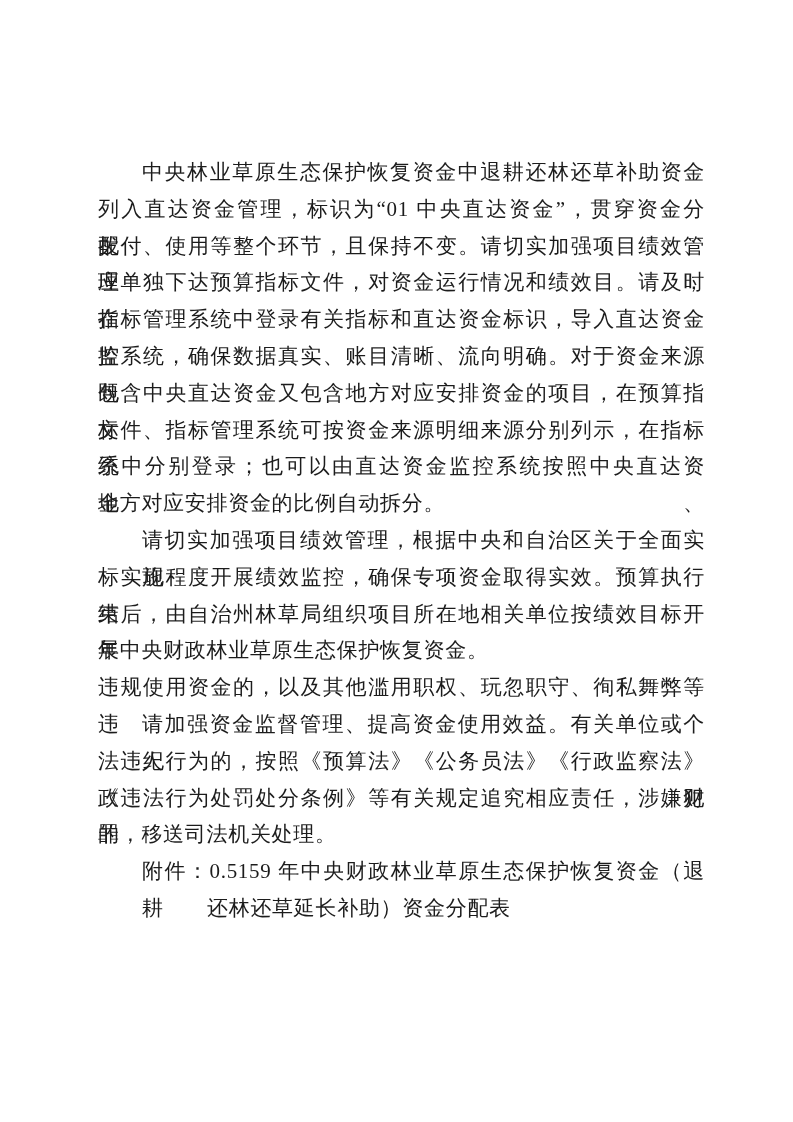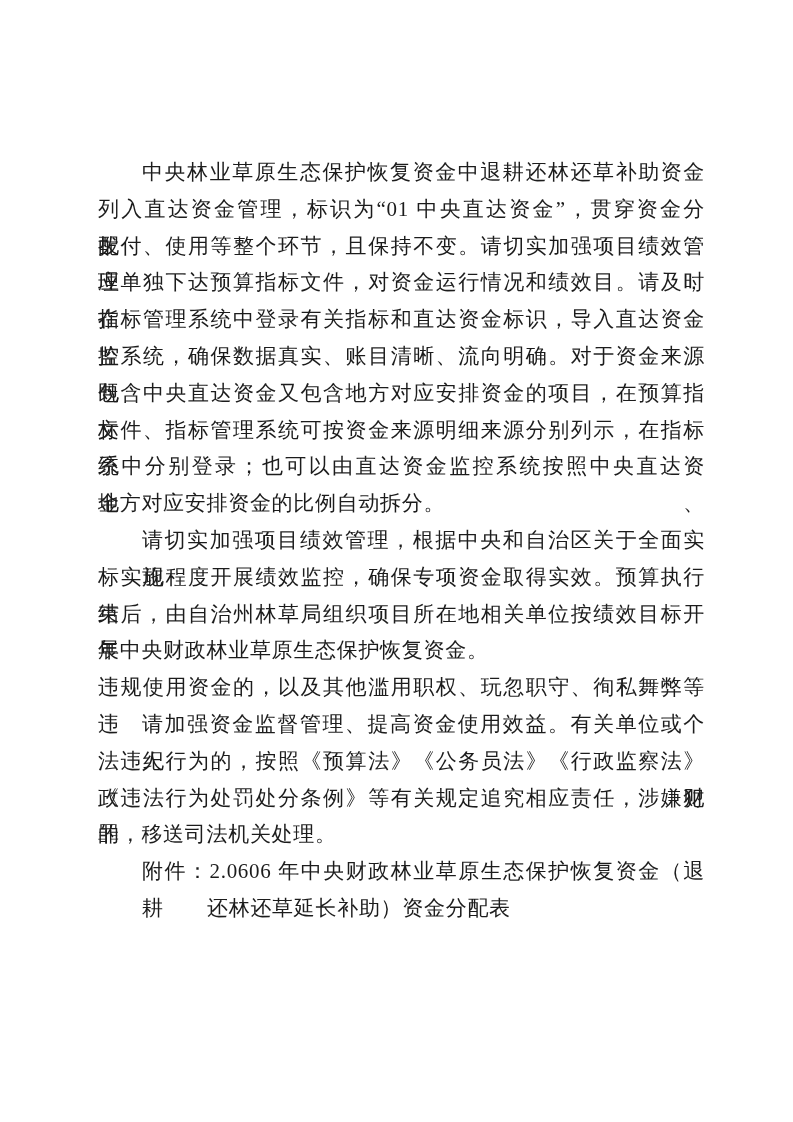--- a/index.html
+++ b/index.html
@@ -66,17 +66,17 @@
         <div class="line short">年中央财政林业草原生态保护恢复资金。</div>
       </div>
       <div class="para body">
         <div class="line">违规使用资金的，以及其他滥用职权、玩忽职守、徇私舞弊等违</div>
         <div class="line first">请加强资金监督管理、提高资金使用效益。有关单位或个人</div>
         <div class="line">法违纪行为的，按照《预算法》《公务员法》《行政监察法》《财</div>
         <div class="line">政违法行为处罚处分条例》等有关规定追究相应责任，涉嫌犯罪</div>
         <div class="line short">的，移送司法机关处理。</div>
       </div>
       <div class="para attachment">
-        <div class="line first">附件：2.0606 年中央财政林业草原生态保护恢复资金（退耕</div>
+        <div class="line first">附件：0.5159 年中央财政林业草原生态保护恢复资金（退耕</div>
         <div class="line attach-cont short">还林还草延长补助）资金分配表</div>
       </div>
     </div>
 </div>
 
 </body></html>

